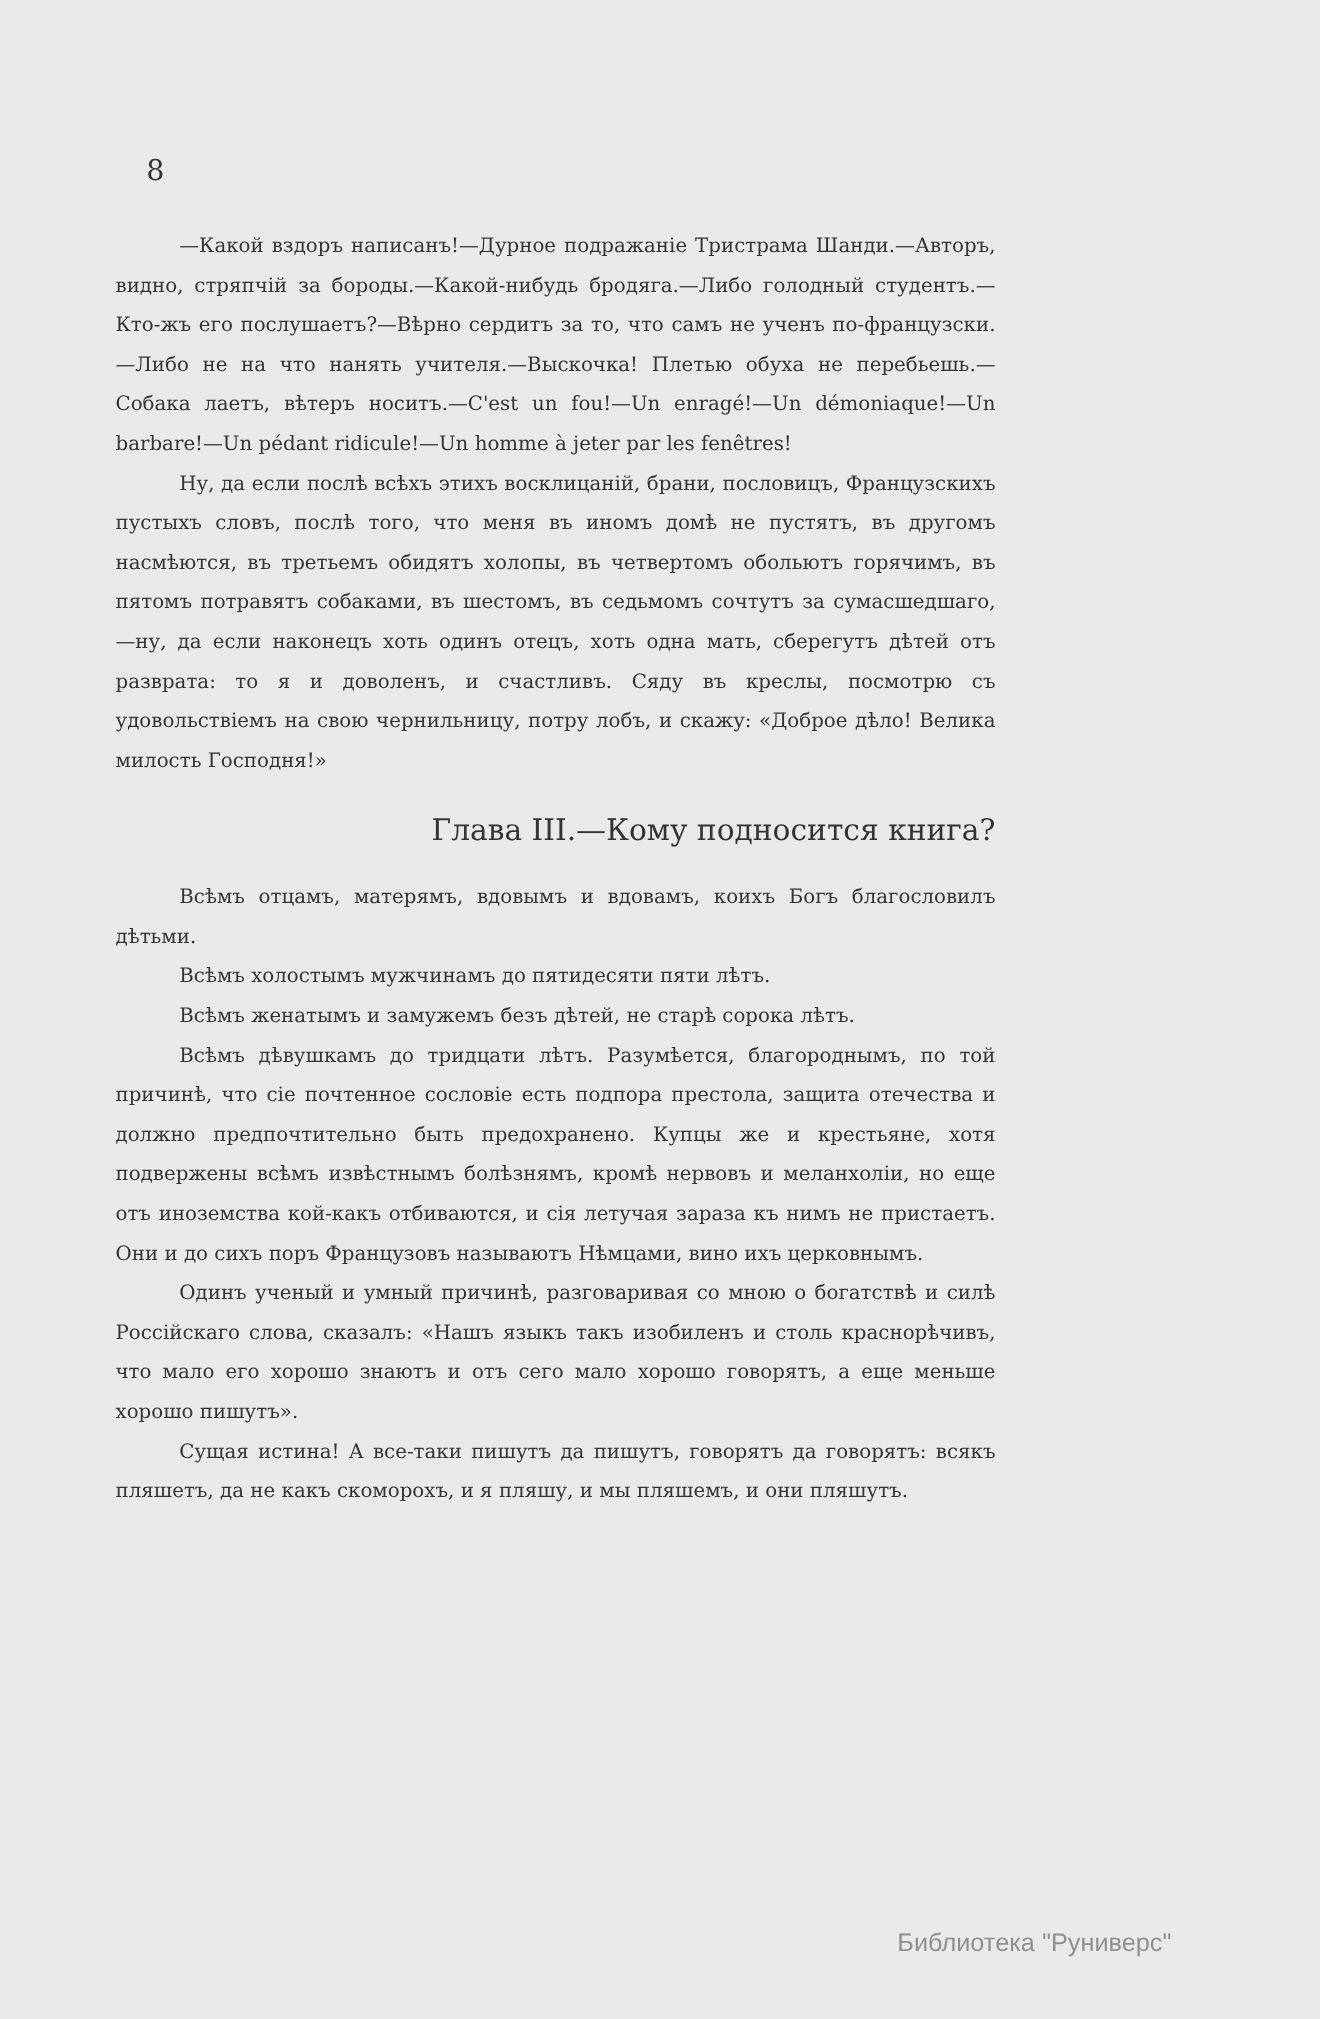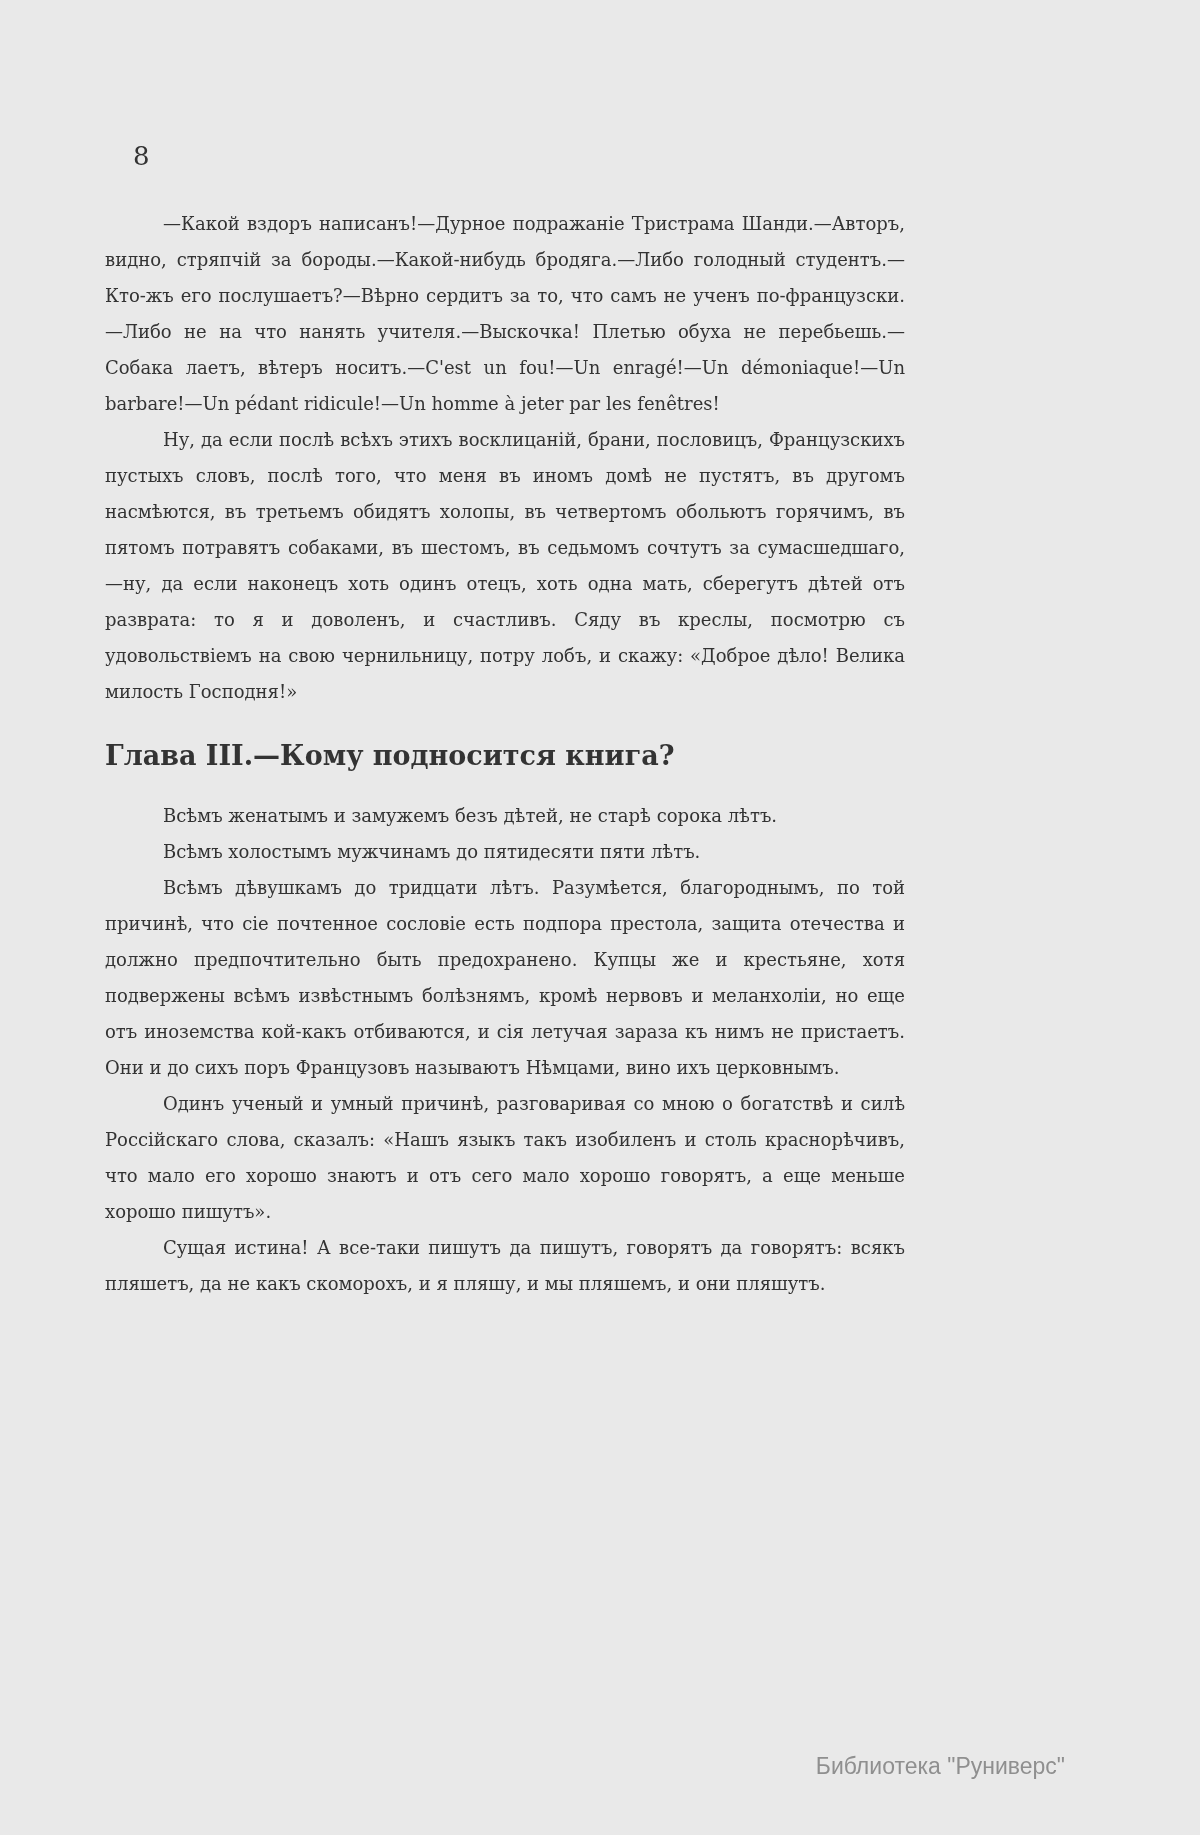--- a/index.html
+++ b/index.html
@@ -52,22 +52,22 @@
     margin: 0;
     font-size: 18px;
     line-height: 36px;
     text-align: justify;
     text-indent: 58px;
   }
   .chapter {
     margin: 28px 0 24px 0;
     font-size: 27px;
     line-height: 36px;
-    font-weight: bold;
-    text-align: left;
+    font-weight: normal;
+    text-align: right;
     text-indent: 0;
   }
   .watermark {
     position: absolute;
     right: 135px;
     bottom: 55px;
     font-family: "Liberation Sans", sans-serif;
     font-size: 23px;
     color: var(--watermark);
     white-space: nowrap;
@@ -81,22 +81,23 @@
 
     <header class="runhead-row">
       <span class="pagenum">8</span>
     </header>
 
     <p class="para">—Какой вздоръ написанъ!—Дурное подражаніе Тристрама Шанди.—Авторъ, видно, стряпчій за бороды.—Какой-нибудь бродяга.—Либо голодный студентъ.—Кто-жъ его послушаетъ?—Вѣрно сердитъ за то, что самъ не ученъ по-французски.—Либо не на что нанять учителя.—Выскочка! Плетью обуха не перебьешь.—Собака лаетъ, вѣтеръ носитъ.—C'est un fou!—Un enragé!—Un démoniaque!—Un barbare!—Un pédant ridicule!—Un homme à jeter par les fenêtres!</p>
     <p class="para">Ну, да если послѣ всѣхъ этихъ восклицаній, брани, пословицъ, Французскихъ пустыхъ словъ, послѣ того, что меня въ иномъ домѣ не пустятъ, въ другомъ насмѣются, въ третьемъ обидятъ холопы, въ четвертомъ обольютъ горячимъ, въ пятомъ потравятъ собаками, въ шестомъ, въ седьмомъ сочтутъ за сумасшедшаго,—ну, да если наконецъ хоть одинъ отецъ, хоть одна мать, сберегутъ дѣтей отъ разврата: то я и доволенъ, и счастливъ. Сяду въ креслы, посмотрю съ удовольствіемъ на свою чернильницу, потру лобъ, и скажу: «Доброе дѣло! Велика милость Господня!»</p>
 
     <h2 class="chapter">Глава III.—Кому подносится книга?</h2>
 
+    <p class="para">Всѣмъ отцамъ, матерямъ, вдовымъ и вдовамъ, коихъ Богъ благословилъ дѣтьми.</p>
+    <p class="para">Всѣмъ холостымъ мужчинамъ до пятидесяти пяти лѣтъ.</p>
     <p class="para">Всѣмъ женатымъ и замужемъ безъ дѣтей, не старѣ сорока лѣтъ.</p>
-    <p class="para">Всѣмъ холостымъ мужчинамъ до пятидесяти пяти лѣтъ.</p>
     <p class="para">Всѣмъ дѣвушкамъ до тридцати лѣтъ. Разумѣется, благороднымъ, по той причинѣ, что сіе почтенное сословіе есть подпора престола, защита отечества и должно предпочтительно быть предохранено. Купцы же и крестьяне, хотя подвержены всѣмъ извѣстнымъ болѣзнямъ, кромѣ нервовъ и меланхоліи, но еще отъ иноземства кой-какъ отбиваются, и сія летучая зараза къ нимъ не пристаетъ. Они и до сихъ поръ Французовъ называютъ Нѣмцами, вино ихъ церковнымъ.</p>
     <p class="para">Одинъ ученый и умный причинѣ, разговаривая со мною о богатствѣ и силѣ Россійскаго слова, сказалъ: «Нашъ языкъ такъ изобиленъ и столь краснорѣчивъ, что мало его хорошо знаютъ и отъ сего мало хорошо говорятъ, а еще меньше хорошо пишутъ».</p>
     <p class="para">Сущая истина! А все-таки пишутъ да пишутъ, говорятъ да говорятъ: всякъ пляшетъ, да не какъ скоморохъ, и я пляшу, и мы пляшемъ, и они пляшутъ.</p>
 
   </div>
 
   <div class="watermark">Библиотека "Руниверс"</div>
 </div>
 
 </body></html>

